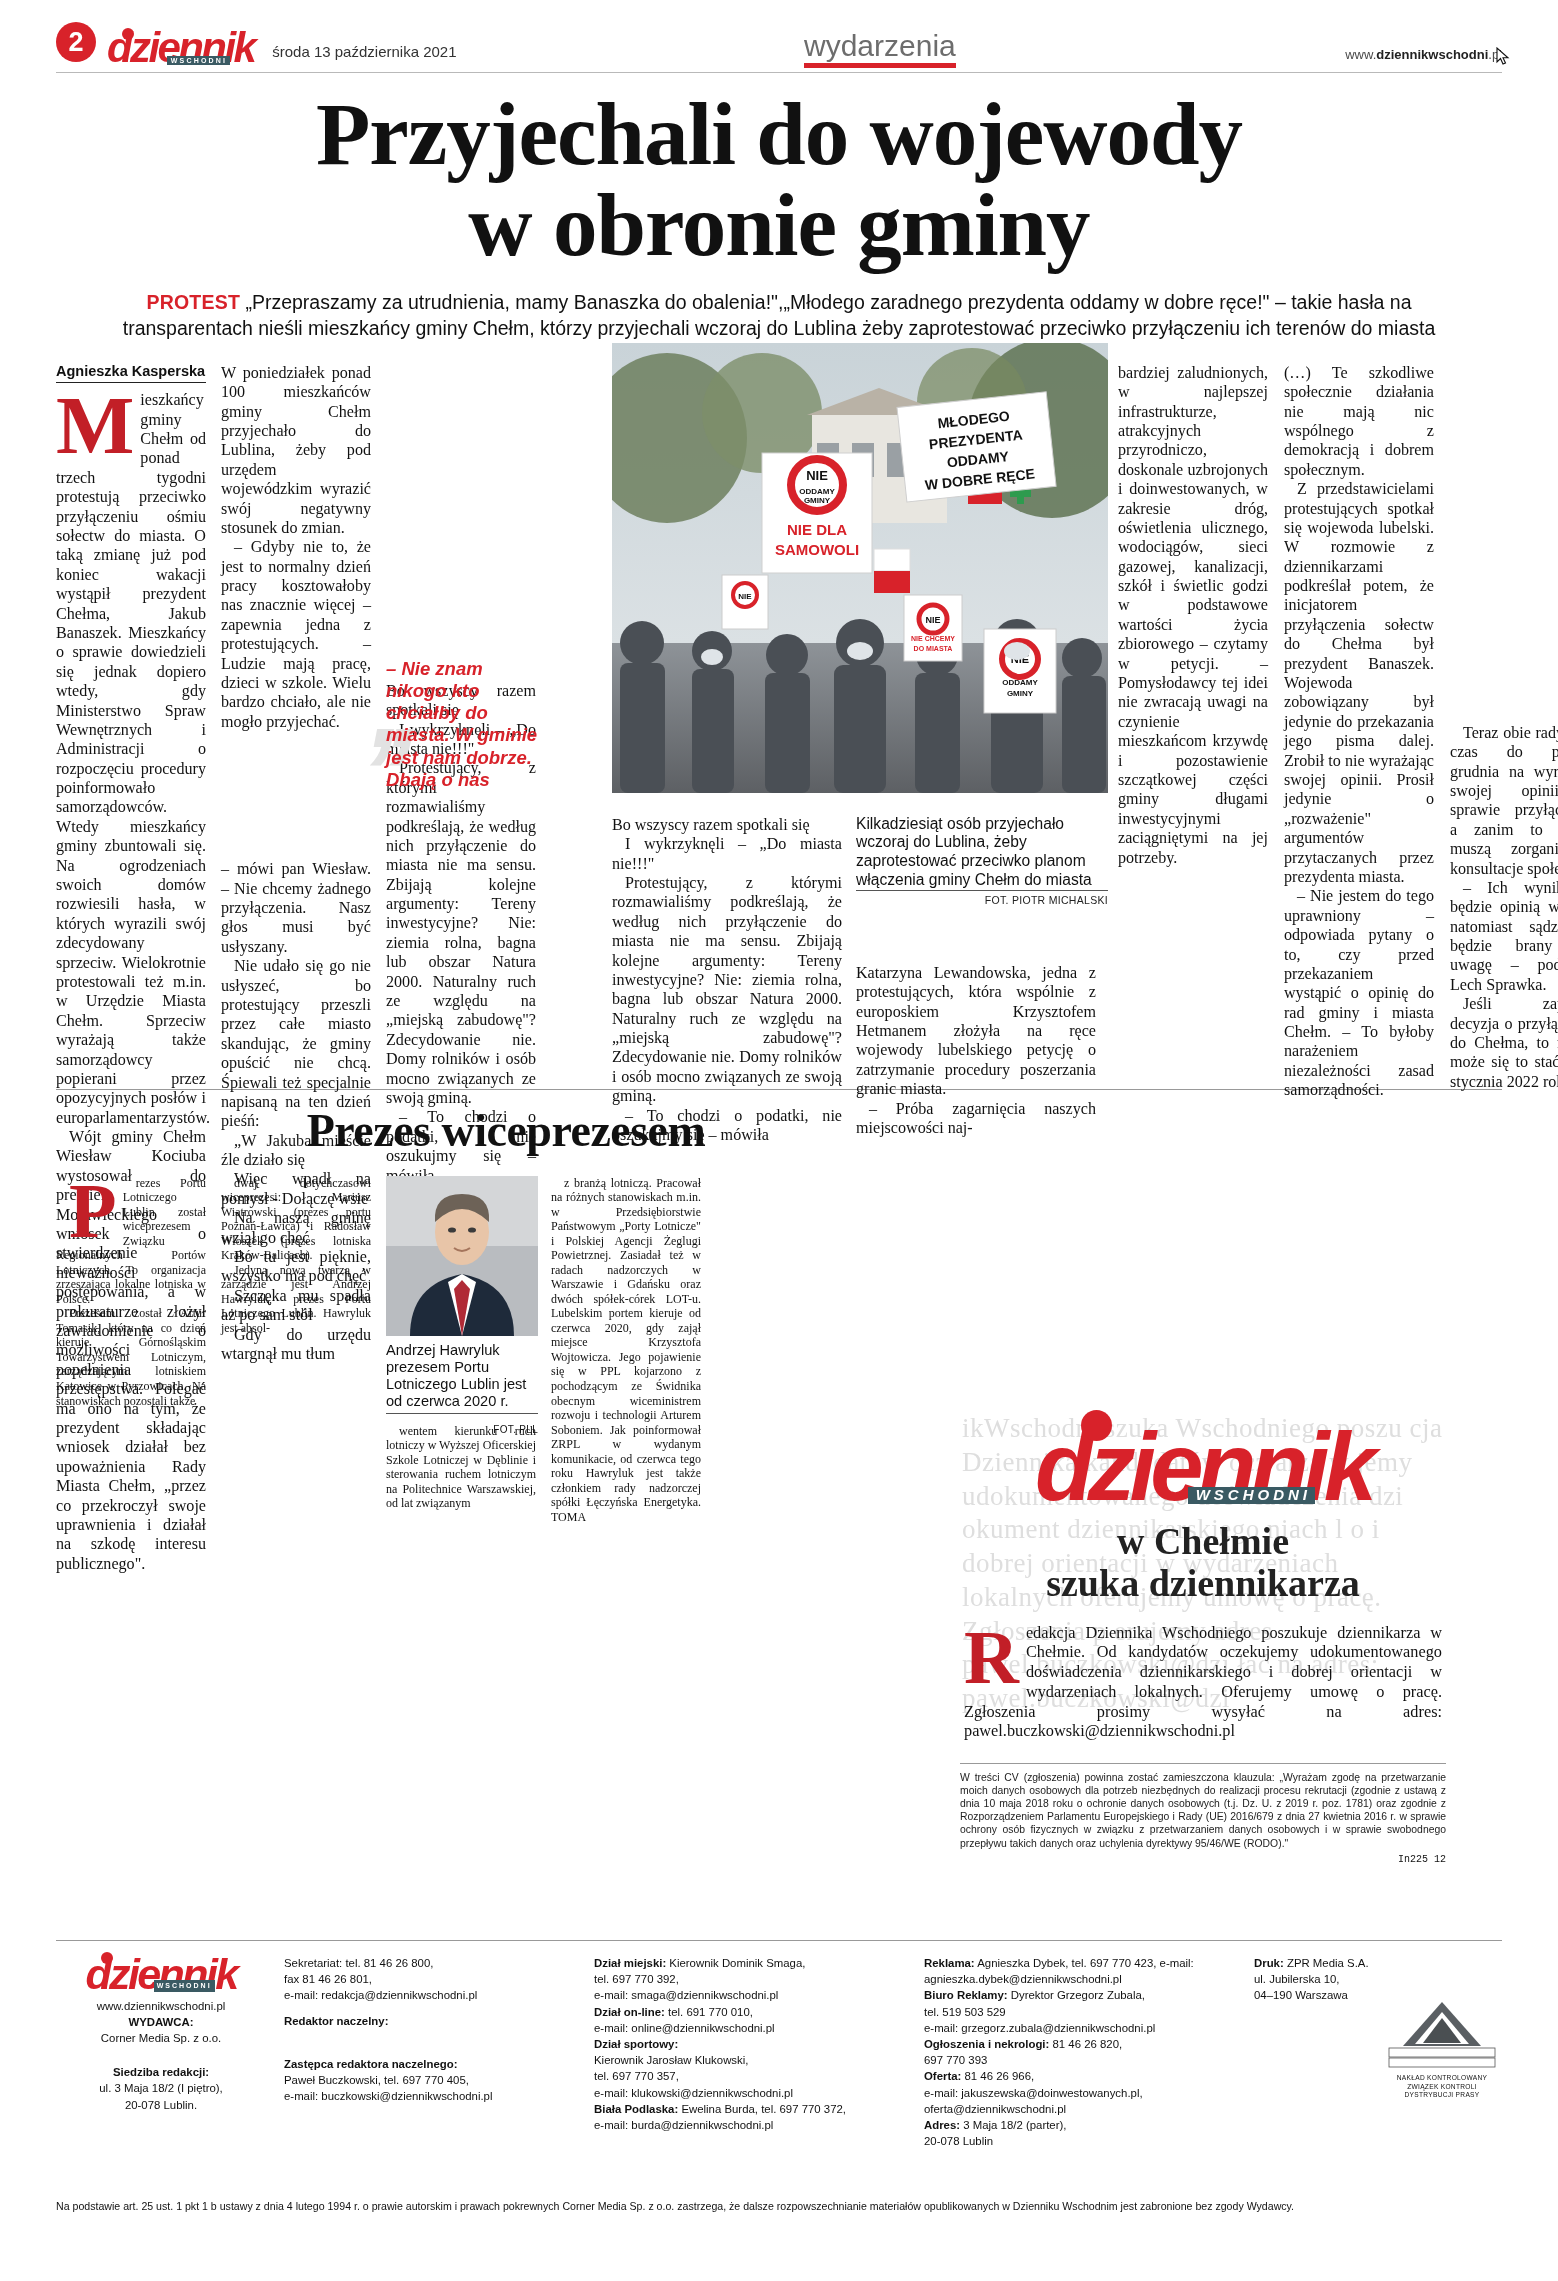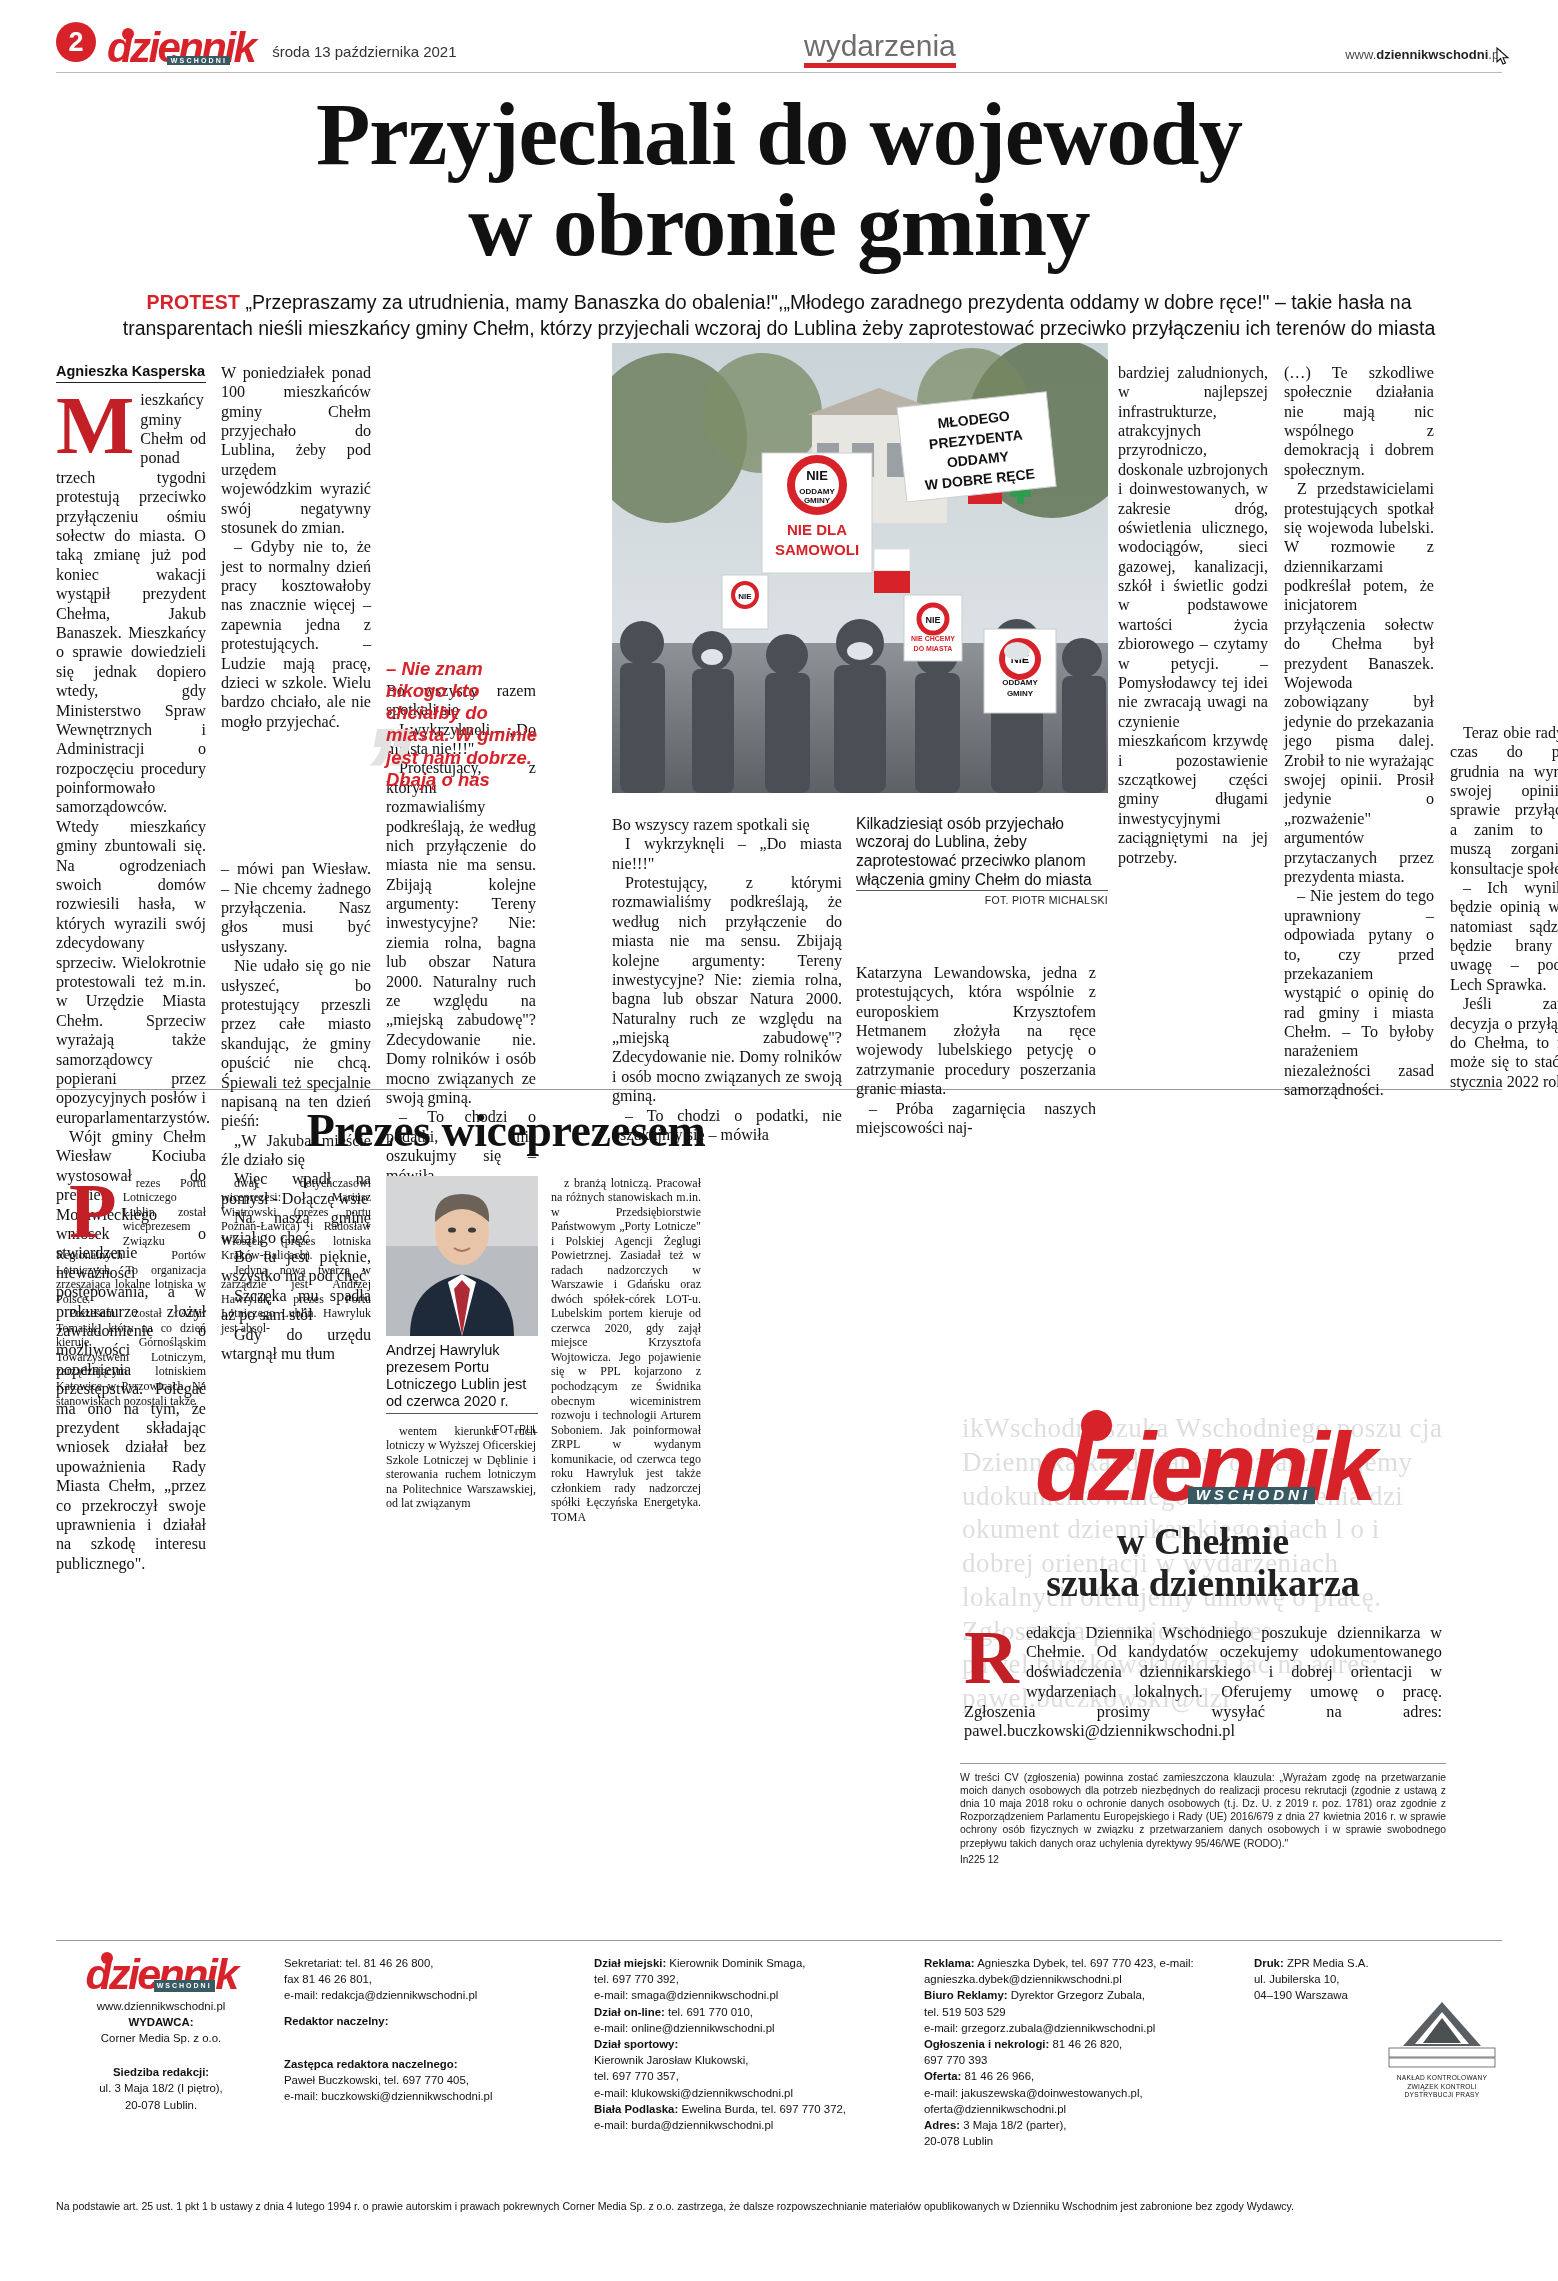--- a/index.html
+++ b/index.html
@@ -221,21 +221,21 @@
   .ad-body p { margin:0; text-indent:0; }
   .dropcap3::first-letter {
     float:left; font-size:76px; line-height:0.78; font-weight:bold;
     color:#c21f27; padding:5px 7px 0 0;
   }
   .ad-legal {
     position:relative; margin-top:22px; font-size:10.4px; line-height:1.26;
     text-align:justify; border-top:1px solid #999; padding-top:7px;
     font-family:"Liberation Sans", sans-serif; color:#222;
   }
-  .ad-code { text-align:left; font-size:10px; margin-top:4px; font-family:Liberation Sans, sans-serif; }
+  .ad-code { text-align:right; font-size:10px; margin-top:4px; font-family:Liberation Mono, monospace; }
 
   
   .footer { position:absolute; left:56px; top:1940px; width:1446px; }
   .footer-rule { border-top:1.3px solid #999; margin-bottom:14px; }
   .fgrid { display:flex; gap:0; font-family:"Liberation Sans", sans-serif; font-size:11.4px; line-height:1.42; color:#111;}
   .fcol { padding-right:18px; }
   .fcol.f0 { width:228px; text-align:center; }
   .fcol.f1 { width:310px; }
   .fcol.f2 { width:330px; }
   .fcol.f3 { width:330px; }

